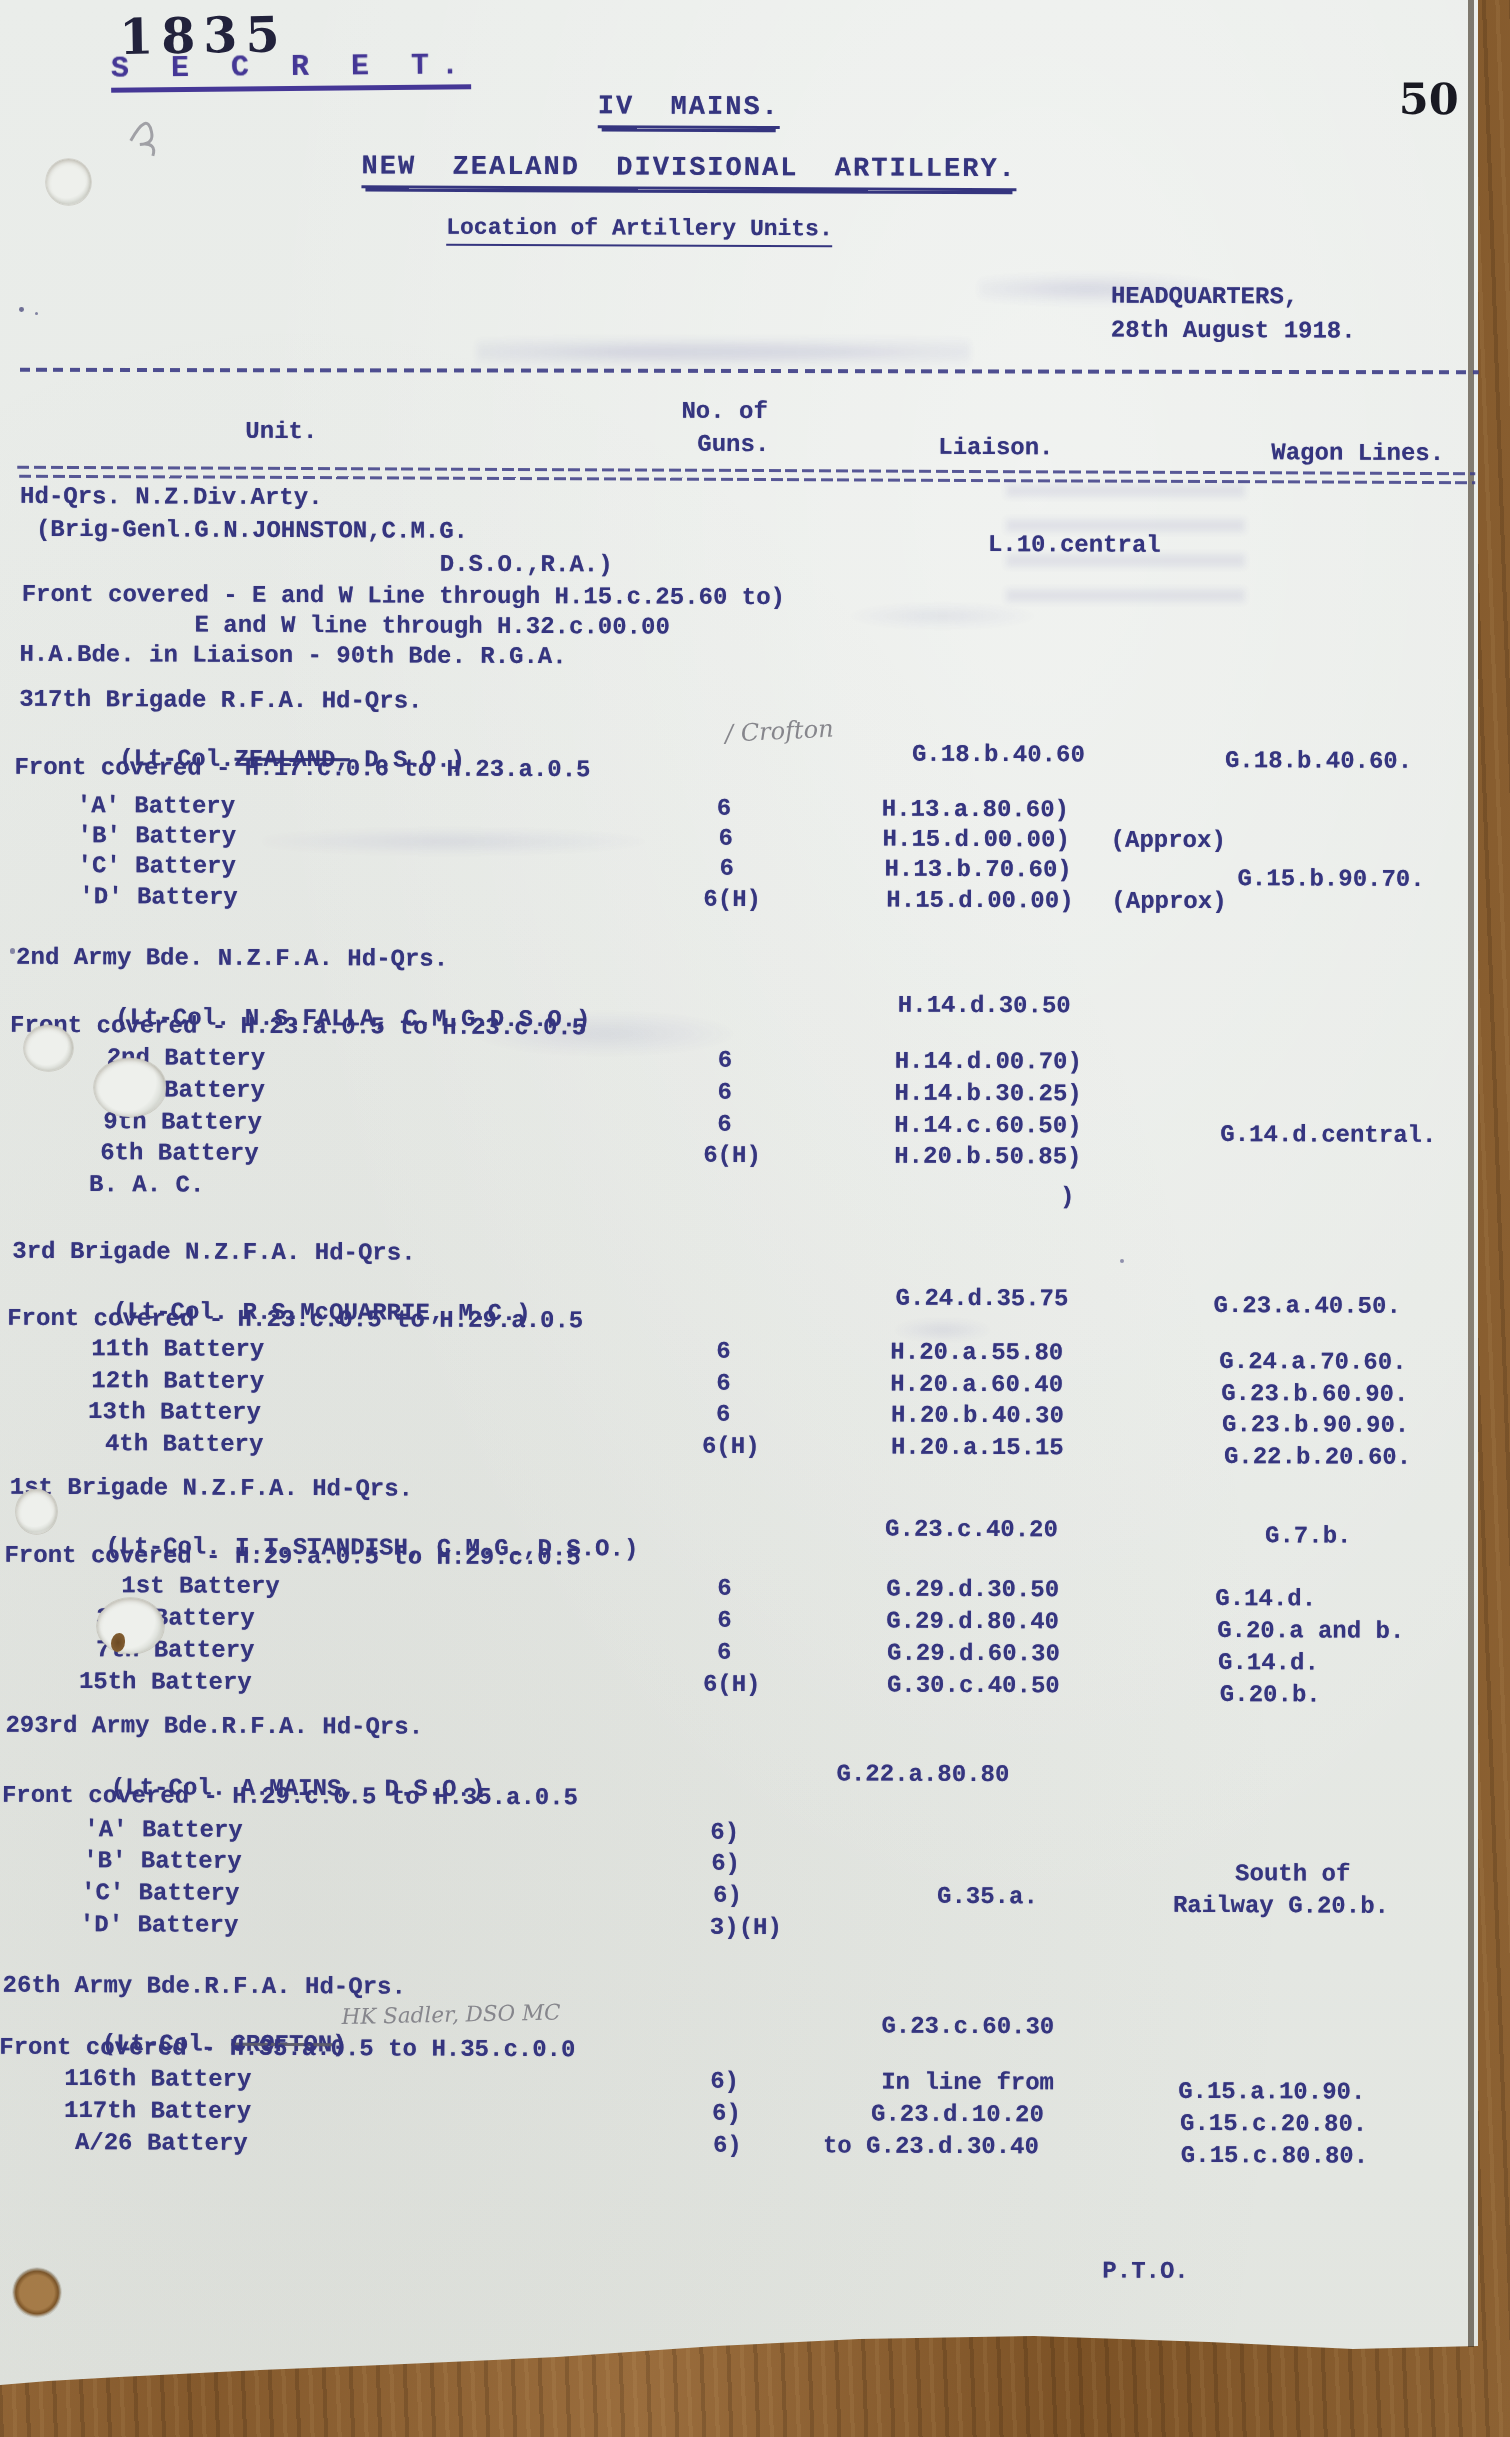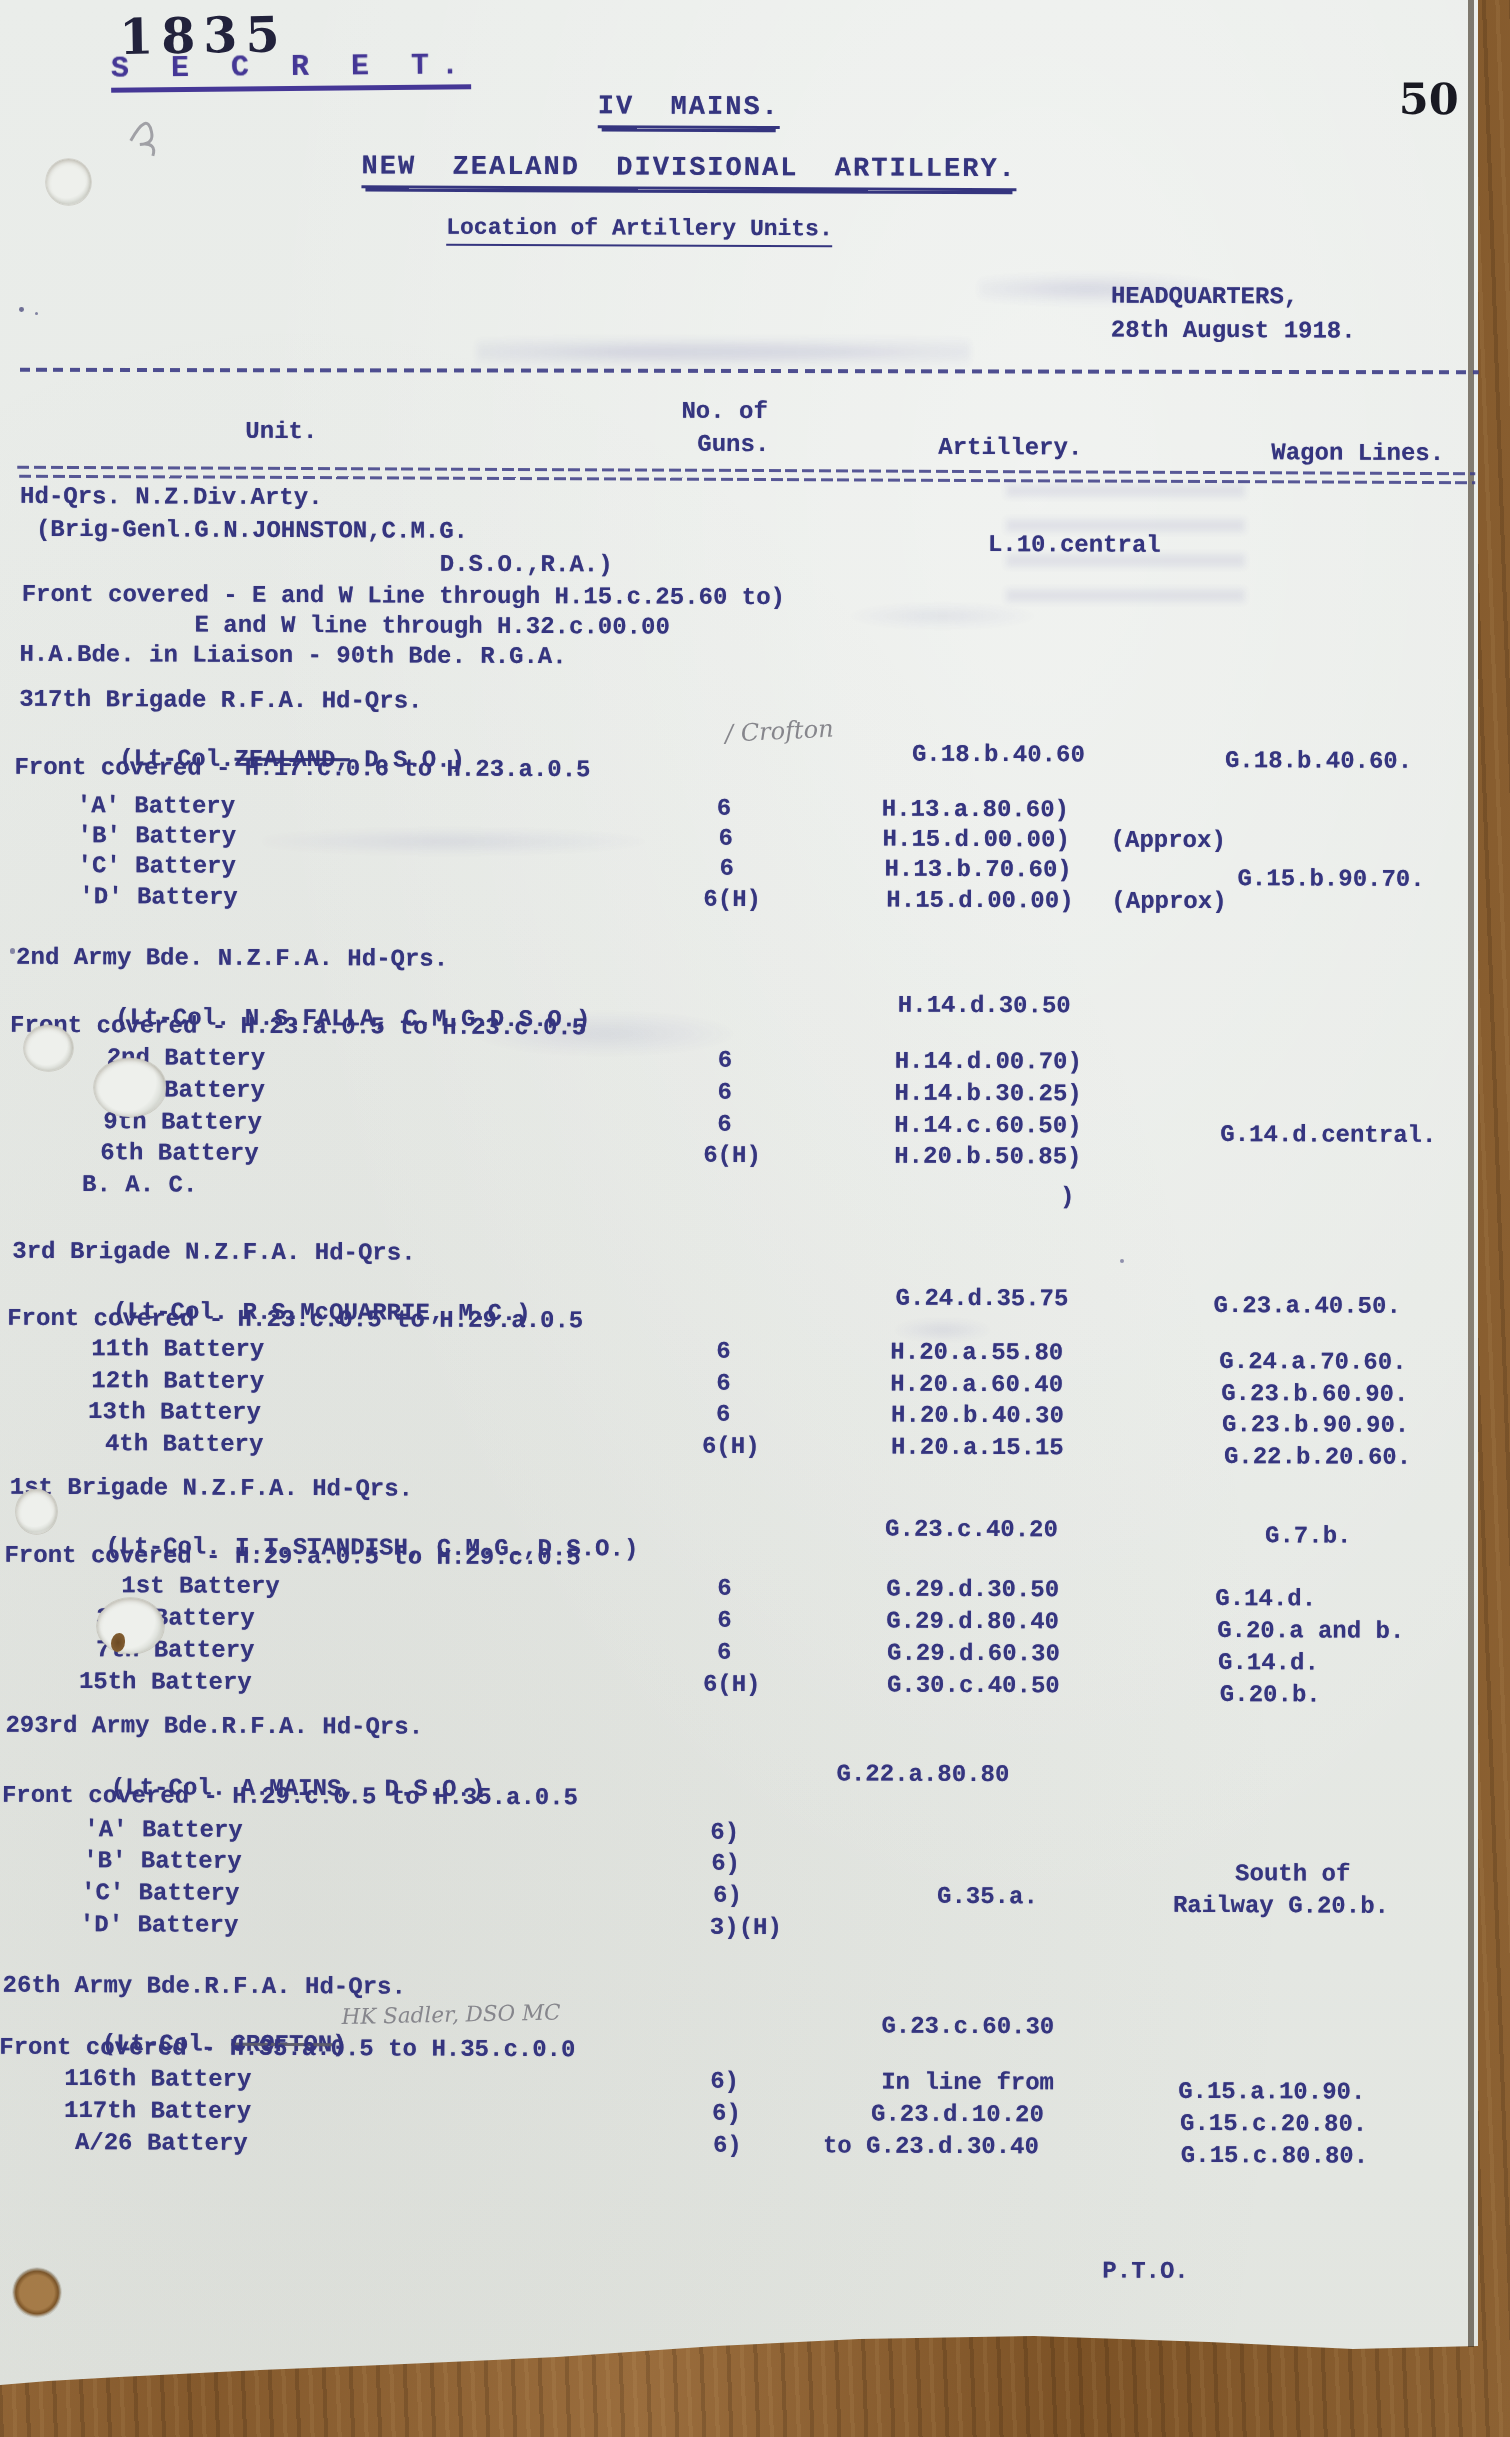--- a/index.html
+++ b/index.html
@@ -88,21 +88,21 @@
   <div class="ln h-corps" style="left:362px;top:150px">NEW  ZEALAND  DIVISIONAL  ARTILLERY.</div>
   <div class="ln h-sub" style="left:447px;top:213px">Location of Artillery Units.</div>
   <div class="ln" style="left:1112px;top:278px">HEADQUARTERS,</div>
   <div class="ln" style="left:1112px;top:312px">28th August 1918.</div>
 
   <div class="dashline" style="left:20.7px;top:366px;width:1459px"></div>
 
   <div class="ln" style="left:683px;top:395px">No. of</div>
   <div class="ln" style="left:247px;top:417px">Unit.</div>
   <div class="ln" style="left:699px;top:428px">Guns.</div>
-  <div class="ln" style="left:940px;top:430px">Artillery.</div>
+  <div class="ln" style="left:940px;top:430px">Liaison.</div>
   <div class="ln" style="left:1273px;top:434px">Wagon Lines.</div>
   <div class="eqline" style="left:19px;top:466px;width:1458px"></div>
   <div class="eqline" style="left:20.7px;top:475px;width:1456px"></div>
 
   <section>
     <div class="ln" style="left:22px;top:483px">Hd-Qrs. N.Z.Div.Arty.</div>
     <div class="ln" style="left:38px;top:516px">
       <span class="cell" style="left:0">(Brig-Genl.G.N.JOHNSTON,C.M.G.</span>
       <span class="cell" style="left:952px;top:11px">L.10.central</span>
     </div>
@@ -168,21 +168,21 @@
       <span class="cell" style="left:722px">6</span>
       <span class="cell" style="left:899px">H.14.c.60.50)</span>
       <span class="cell drop" style="left:1225px">G.14.d.central.</span>
     </div>
     <div class="ln" style="top:1139px">
       <span class="cell" style="left:105px">6th Battery</span>
       <span class="cell" style="left:708px">6(H)</span>
       <span class="cell" style="left:899px">H.20.b.50.85)</span>
     </div>
     <div class="ln" style="top:1171px">
-      <span class="cell" style="left:87px">B. A. C.</span>
+      <span class="cell" style="left:94px">B. A. C.</span>
       <span class="cell drop" style="left:1065px">)</span>
     </div>
   </section>
 
   <section>
     <div class="ln" style="left:17.5px;top:1238px">3rd Brigade N.Z.F.A. Hd-Qrs.</div>
     <div class="ln" style="left:32px;top:1271px">
       <span>(Lt-Col. R.S.McQUARRIE, M.C.)</span>
       <span class="cell" style="left:869px;top:9.5px">G.24.d.35.75</span>
       <span class="cell" style="left:1187px;top:16px">G.23.a.40.50.</span>

